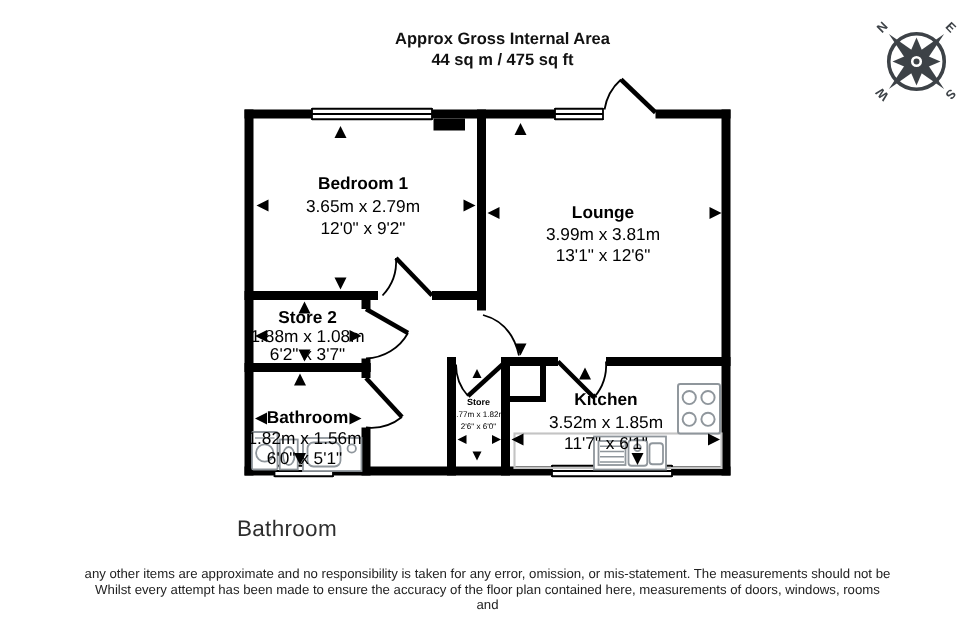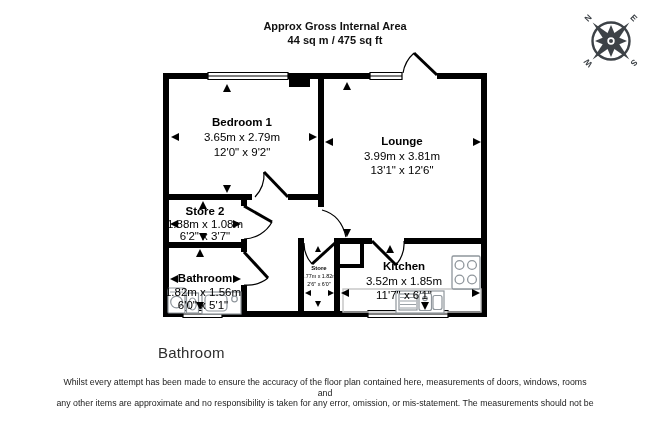--- a/index.html
+++ b/index.html
@@ -223,16 +223,16 @@
 </svg>
 
 <div class="hdr">
   <div>Approx Gross Internal Area</div>
   <div>44 sq m / 475 sq ft</div>
 </div>
 
 <div class="caption">Bathroom</div>
 
 <div class="disclaimer">
+  <div>any other items are approximate and no responsibility is taken for any error, omission, or mis-statement. The measurements should not be</div>
   <div>Whilst every attempt has been made to ensure the accuracy of the floor plan contained here, measurements of doors, windows, rooms and</div>
-  <div>any other items are approximate and no responsibility is taken for any error, omission, or mis-statement. The measurements should not be</div>
 
 </div>
 
 </body></html>

